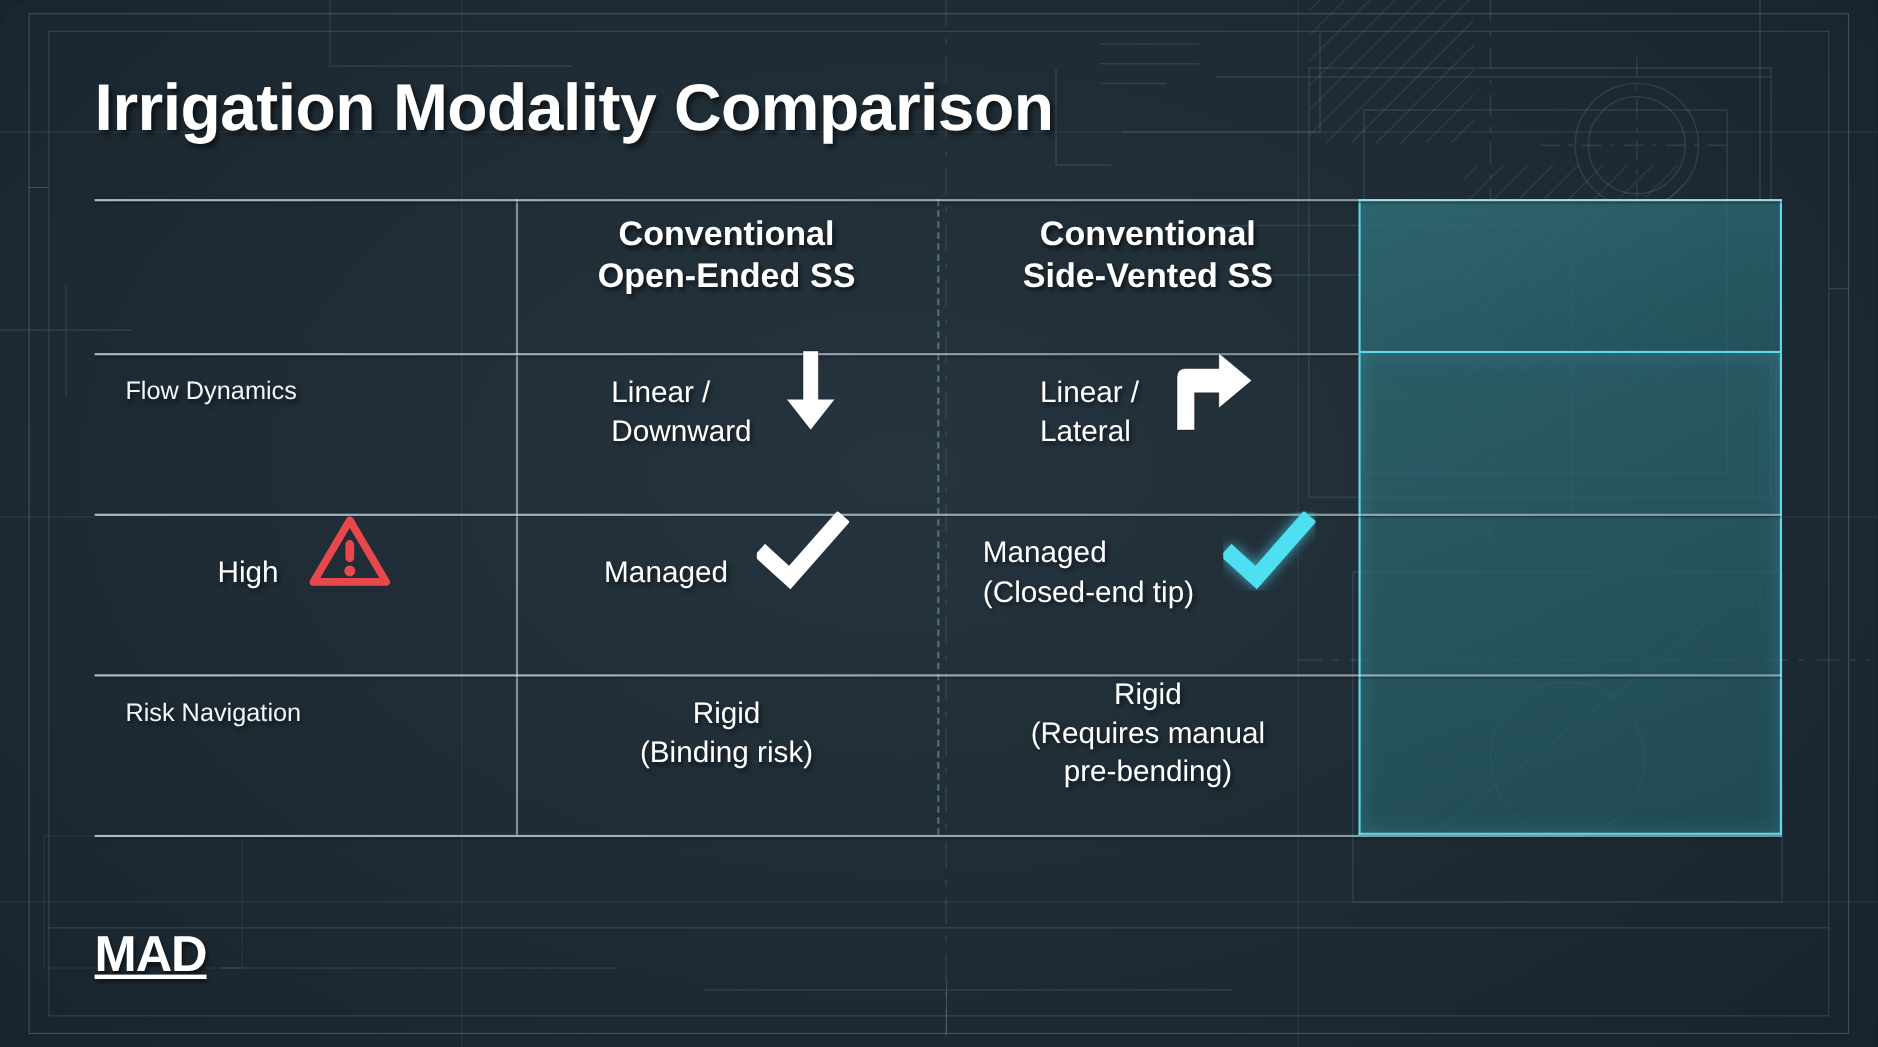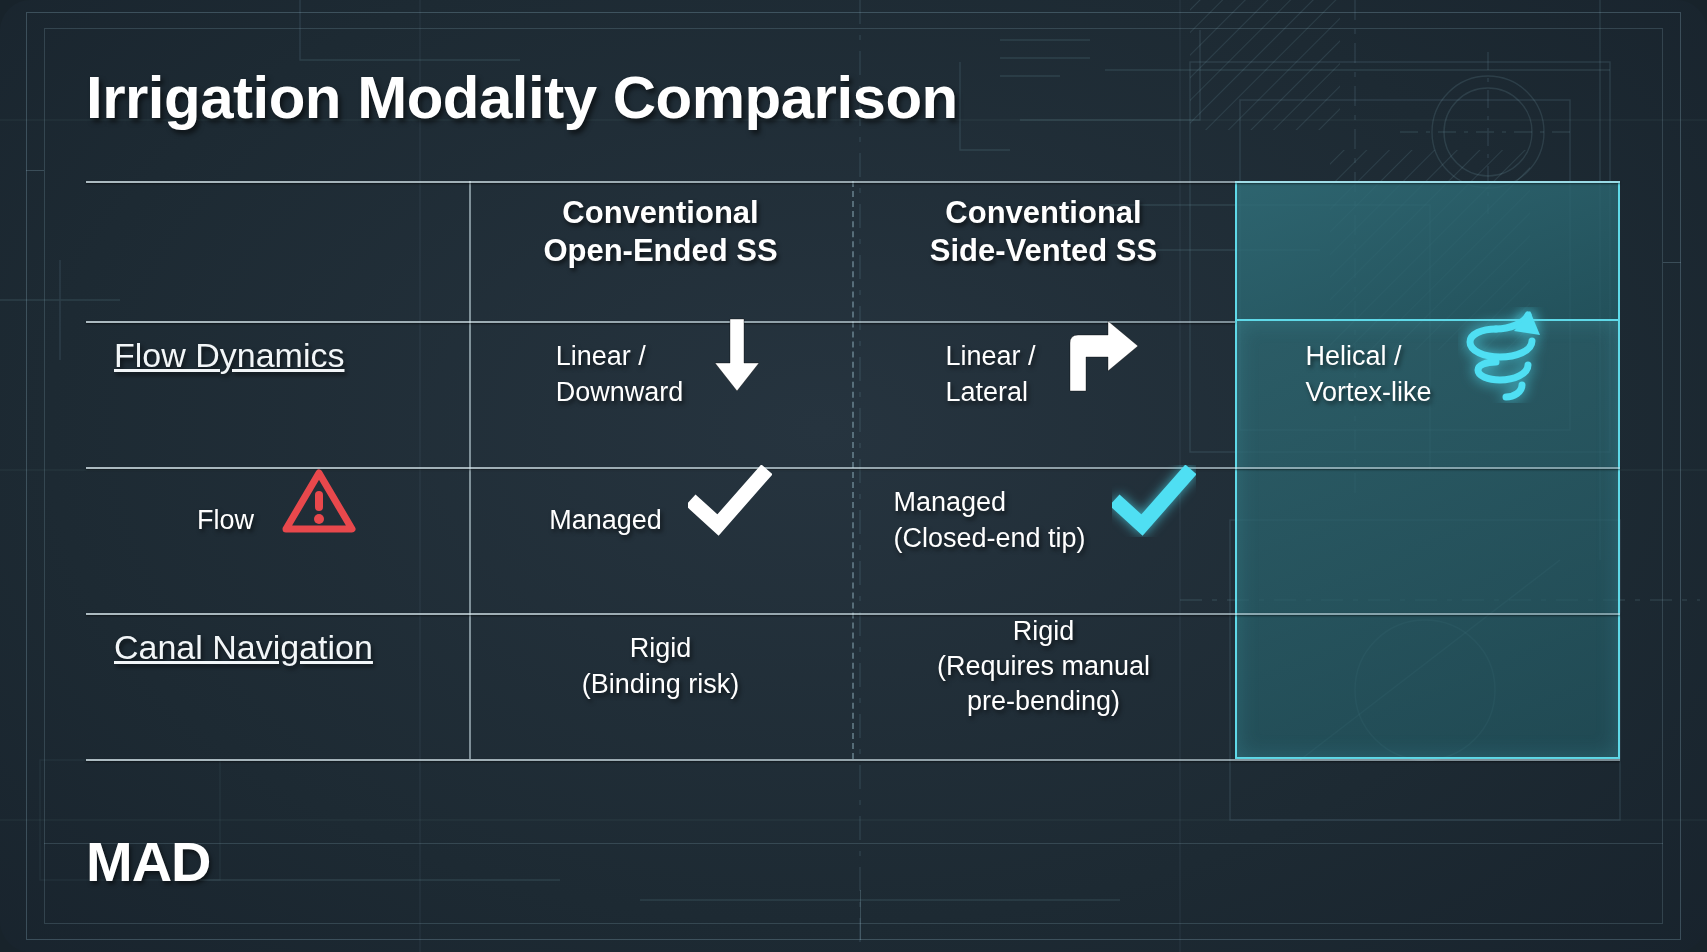--- a/index.html
+++ b/index.html
@@ -119,25 +119,24 @@
   }
   .head-text.accent {
     color: #4fdff3;
     text-shadow: 0 0 16px rgba(79,223,243,0.55), 2px 3px 4px rgba(0,0,0,0.5);
   }
 
   
   .row-1, .row-2, .row-3 { height: 146px; }
 
   .rowlabel {
-    font-size: 34px;
+    font-size: 23px;
     color: #f2f6f8;
     font-weight: normal;
     text-shadow: 2px 3px 4px rgba(0,0,0,0.55);
-    text-decoration: underline;
   }
 
   .valwrap {
     display: flex;
     align-items: center;
     justify-content: center;
     gap: 26px;
     width: 100%;
   }
   .valtext {
@@ -203,26 +202,27 @@
 
   
   .logo {
     position: absolute;
     left: 86px;
     bottom: 62px;
     display: flex;
     align-items: flex-end;
   }
   .logo-text {
-    font-size: 56px;
+    font-size: 46px;
     font-weight: bold;
     color: #ffffff;
     letter-spacing: -1px;
     line-height: 1;
     text-shadow: 2px 3px 4px rgba(0,0,0,0.5);
+    text-decoration: underline;
   }
 
   .footline {
     position: absolute;
     left: 44px; right: 44px;
     bottom: 108px;
     height: 1.5px;
     background: rgba(139,177,192,0.22);
   }
 </style>
@@ -331,44 +331,27 @@
           <div class="valwrap">
             <span class="valtext left">Linear /
 Lateral</span>
             <span class="iconbox">
               <svg width="80" height="80" viewBox="0 0 80 80">
                 <path d="M8 76 L8 28 Q8 20 16 20 L46 20 L46 6 L76 31 L46 56 L46 42 L24 42 L24 76 Z" fill="#ffffff" stroke="rgba(0,0,0,0.35)" stroke-width="1"></path>
               </svg>
             </span>
           </div>
         </div>
-        <div class="cell c-c">
-          <div class="valwrap">
-            <span class="valtext left">Helical /
-Vortex-like</span>
-            <span class="iconbox">
-              <svg width="92" height="96" viewBox="0 0 92 96">
-                <g fill="none" stroke="#4fdff3" stroke-width="7" stroke-linecap="round" style="filter: drop-shadow(0 0 7px rgba(79,223,243,0.85));">
-                  <path d="M74 34 C74 44 58 50 42 50 C26 50 12 44 12 35 C12 27 24 22 38 22"></path>
-                  <path d="M70 58 C70 67 56 73 42 73 C30 73 20 69 20 63 C20 58 28 55 38 55"></path>
-                  <path d="M64 78 C64 85 56 90 48 90"></path>
-                  <path d="M38 22 C52 22 66 16 70 8"></path>
-                </g>
-                <path d="M72 4 L82 28 L56 24 Z" fill="#4fdff3" style="filter: drop-shadow(0 0 7px rgba(79,223,243,0.85));"></path>
-              </svg>
-            </span>
-          </div>
-        </div>
       </div>
       <div class="hr" style="top:286px;"></div>
 
       <div class="trow row-2">
         <div class="cell c-a">
           <div class="valwrap">
-            <span class="valtext left">Flow</span>
+            <span class="valtext left">High</span>
             <span class="iconbox">
               <svg width="78" height="72" viewBox="0 0 78 72">
                 <path d="M39 8 L72 64 L6 64 Z" fill="none" stroke="#e8484c" stroke-width="7" stroke-linejoin="round"></path>
                 <rect x="35" y="26" width="8" height="20" rx="4" fill="#e8484c"></rect>
                 <circle cx="39" cy="54" r="5" fill="#e8484c"></circle>
               </svg>
             </span>
           </div>
         </div>
         <div class="cell c-b">
@@ -390,21 +373,21 @@
                 <path d="M8 40 L30 60 L74 10" fill="none" stroke="#4fdff3" stroke-width="15" stroke-linecap="square" stroke-linejoin="miter" style="filter: drop-shadow(0 0 6px rgba(79,223,243,0.7));"></path>
               </svg>
             </span>
           </div>
         </div>
       </div>
       <div class="hr" style="top:432px;"></div>
 
       <div class="trow row-3">
         <div class="cell c-label">
-          <span class="rowlabel">Canal Navigation</span>
+          <span class="rowlabel">Risk Navigation</span>
         </div>
         <div class="cell c-a">
           <span class="valtext">Rigid
 (Binding risk)</span>
         </div>
         <div class="cell c-b">
           <span class="valtext">Rigid
 (Requires manual
 pre-bending)</span>
         </div>

